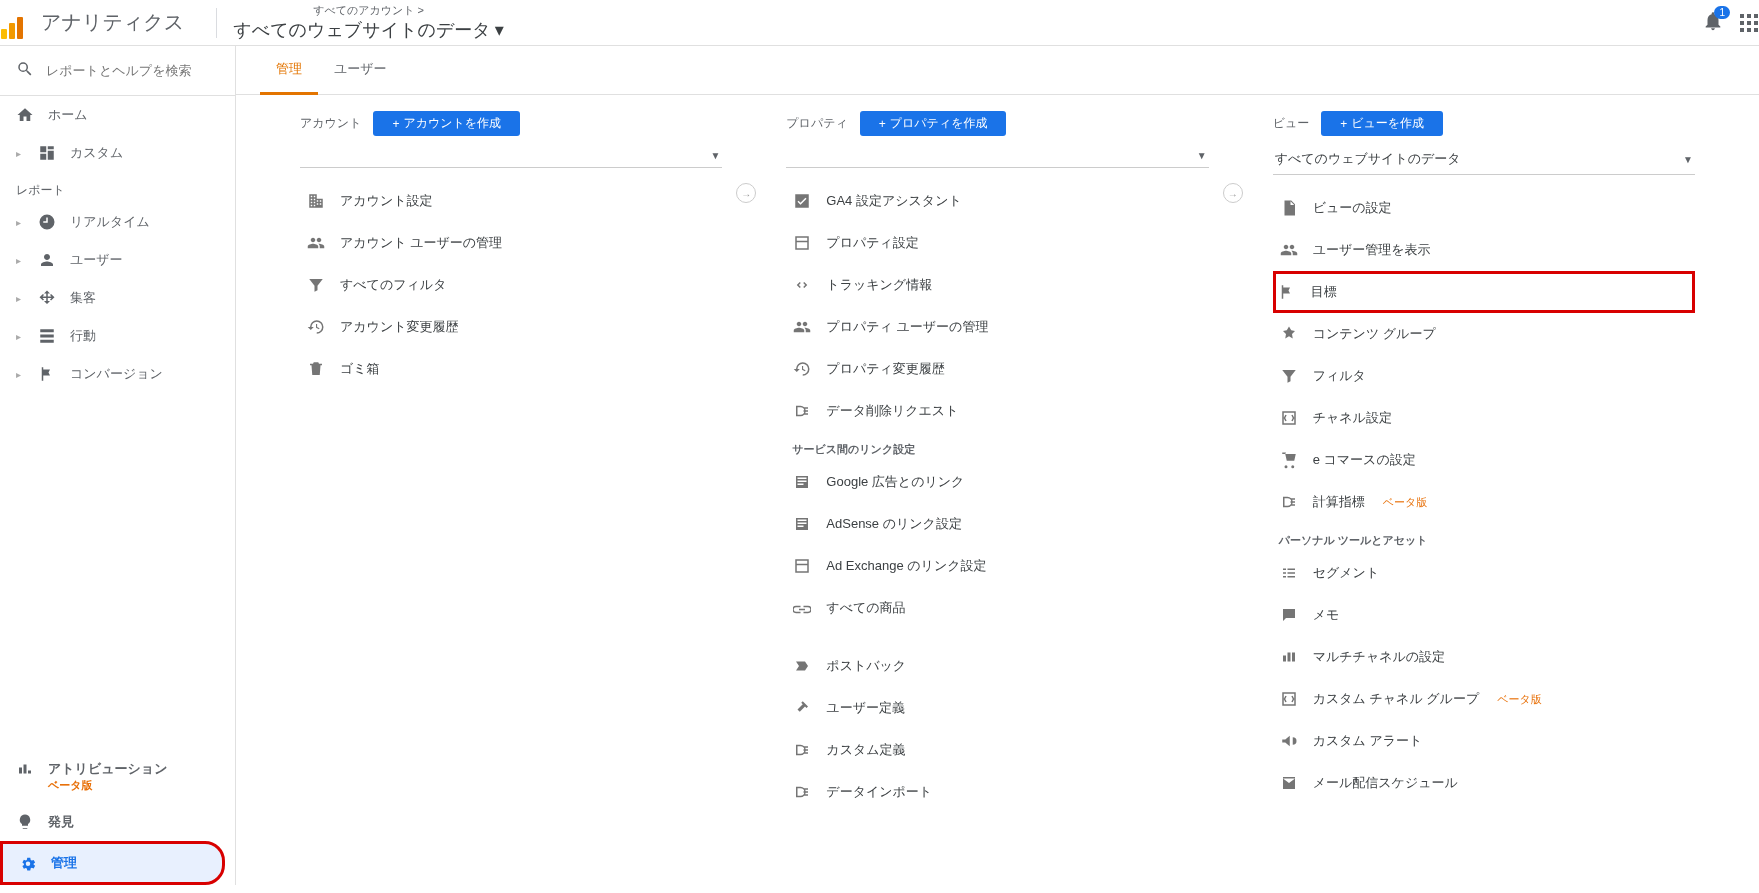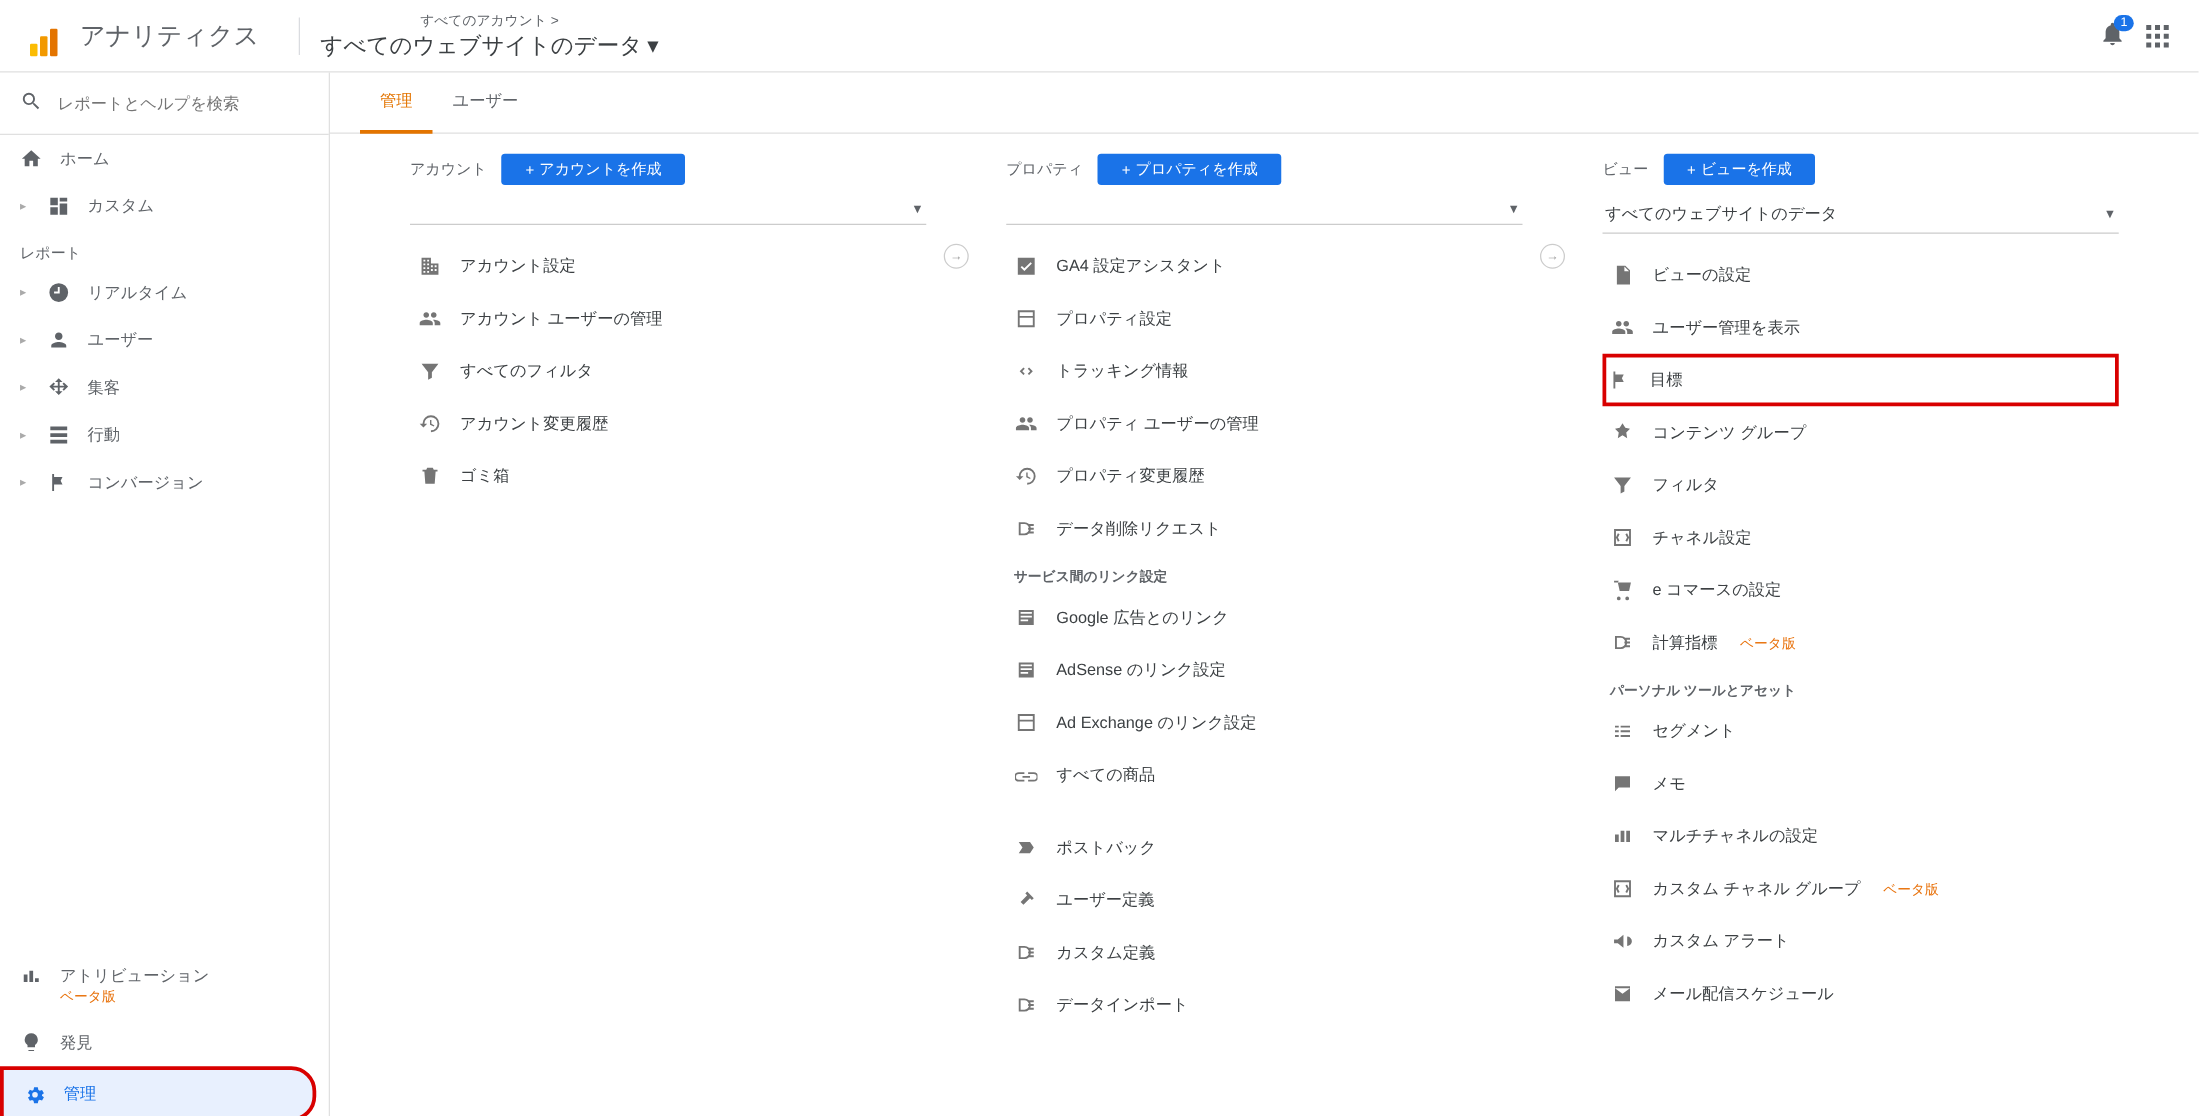--- a/index.html
+++ b/index.html
@@ -1,46 +1,46 @@
 <!DOCTYPE html>
 <html><head>
 <meta charset="utf-8">
 <style>
 * { box-sizing: border-box; margin: 0; padding: 0; }
 body { font-family: "Helvetica Neue", Arial, "Hiragino Kaku Gothic ProN", "Meiryo", sans-serif; font-size: 13px; color: #3c4043; background: #fff; }
-.header { display: flex; align-items: center; height: 58px; border-bottom: 1px solid #e0e0e0; padding: 0 24px; }
+.header { display: flex; align-items: center; height: 46px; border-bottom: 1px solid #e0e0e0; padding: 0 1px; }
 .logo { width: 32px; height: 32px; display: flex; align-items: flex-end; margin-right: 8px; }
 .logo-bars { display: flex; align-items: flex-end; gap: 2px; }
 .logo-bar { width: 6px; border-radius: 1px; }
 .lb1 { height: 10px; background: #fbbc04; }
 .lb2 { height: 16px; background: #f29900; }
 .lb3 { height: 22px; background: #e37400; }
 .product-name { font-size: 20px; color: #5f6368; margin-right: 16px; }
 .vr { width: 1px; height: 30px; background: #dadce0; margin: 0 16px; }
 .breadcrumb-block { display: flex; flex-direction: column; text-align: center; }
 .breadcrumb-top { font-size: 11px; color: #5f6368; }
 .breadcrumb-main { font-size: 18px; color: #3c4043; display: flex; align-items: center; gap: 4px; }
 .header-right { margin-left: auto; display: flex; align-items: center; gap: 16px; }
 .bell { position: relative; }
 .bell svg { width: 22px; height: 22px; fill: #5f6368; }
 .badge { position: absolute; top: -4px; right: -6px; background: #1a73e8; color: #fff; font-size: 10px; border-radius: 8px; padding: 1px 5px; }
 .apps-grid { display: grid; grid-template-columns: repeat(3,4px); grid-template-rows: repeat(3,4px); gap: 3px; }
 .apps-grid div { background: #5f6368; }
 
 .main { display: flex; height: calc(893px - 54px); }
-.sidebar { width: 264px; border-right: 1px solid #e0e0e0; display: flex; flex-direction: column; }
+.sidebar { width: 236px; border-right: 1px solid #e0e0e0; display: flex; flex-direction: column; }
 .search-row { display: flex; align-items: center; padding: 14px 16px; gap: 12px; }
 .search-row input { border: none; outline: none; font-size: 13px; color: #5f6368; flex: 1; }
 .sidebar hr { border: none; border-top: 1px solid #e0e0e0; }
 .nav-item { display: flex; align-items: center; padding: 10px 16px; gap: 14px; color: #5f6368; cursor: pointer; font-size: 13px; }
 .nav-item .caret { width: 8px; color: #aaa; font-size: 10px; }
 .nav-item .icon { width: 18px; height: 18px; display: flex; align-items: center; justify-content: center; }
 .nav-item .icon svg { width: 18px; height: 18px; fill: #5f6368; }
 .section-label { padding: 10px 16px 4px; color: #5f6368; font-size: 12px; }
-.sidebar-bottom { margin-top: auto; }
+.sidebar-bottom { margin-top: auto; font-weight: bold; }
 .nav-item.attribution { align-items: flex-start; }
 .beta-tag { color: #e8710a; font-size: 11px; display: block; }
 .nav-item.admin { background: #e8f0fe; border-radius: 0 20px 20px 0; margin-right: 10px; color: #1a73e8; border: 3px solid #d80000; }
 .nav-item.admin .icon svg { fill: #1a73e8; }
 
 .content { flex: 1; display: flex; flex-direction: column; }
 .tabs { display: flex; border-bottom: 1px solid #e0e0e0; padding-left: 24px; }
 .tab { padding: 14px 16px; font-size: 13px; color: #5f6368; cursor: pointer; }
 .tab.active { color: #e37400; border-bottom: 3px solid #e37400; margin-bottom: -1px; }
 

